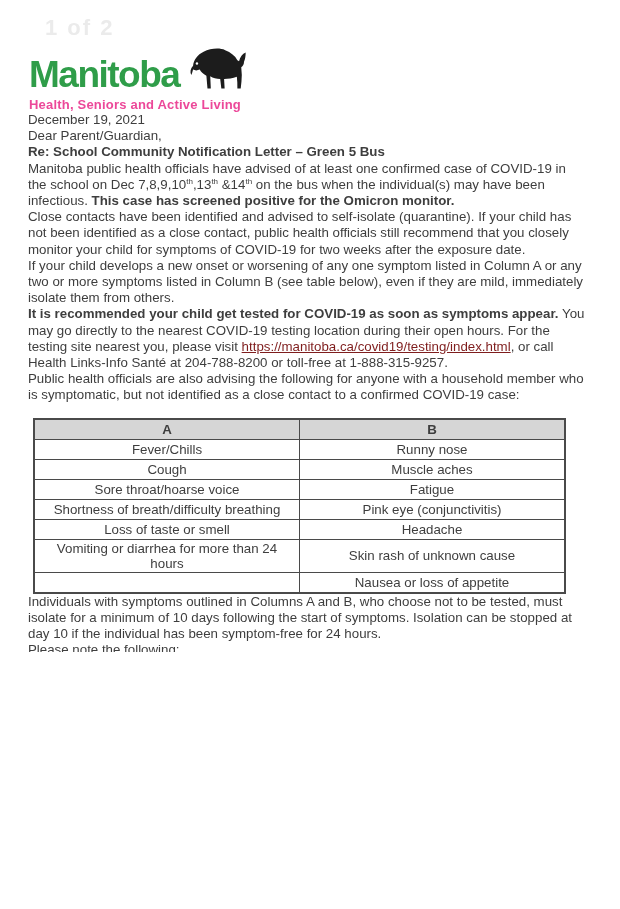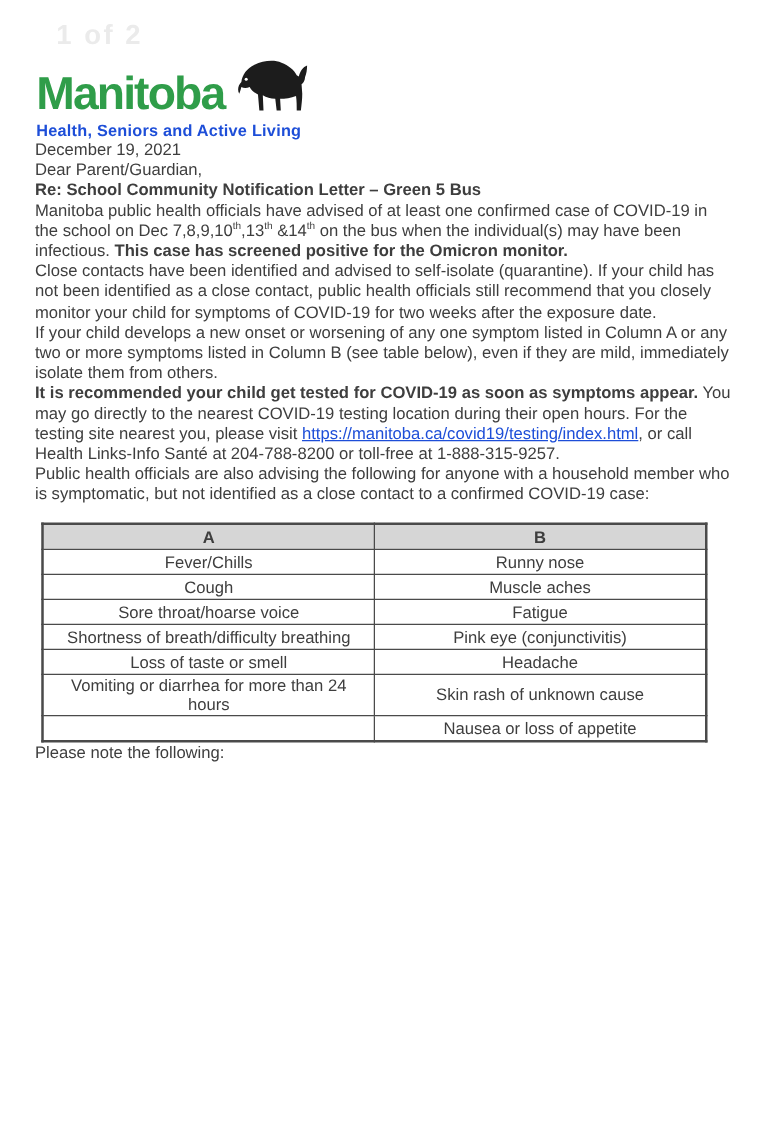--- a/index.html
+++ b/index.html
@@ -17,40 +17,40 @@
     color:#ebebeb;user-select:none;
   }
   .header{padding:46px 0 0 29px;}
   .logo-row{display:flex;align-items:flex-end;}
   .wordmark{
     font-size:37px;font-weight:700;letter-spacing:-1.5px;
     color:#2f9d49;line-height:40px;
   }
   .bison{width:62px;height:46px;margin:0 0 3px 8px;}
   .tagline{
-    font-size:13px;font-weight:700;color:#1d4ed8;
+    font-size:13px;font-weight:700;color:#ec4899;
     letter-spacing:0.2px;margin-top:2px;
   }
   .content{
     margin-left:28px;width:557px;
     font-size:13.3px;line-height:16.2px;color:#3e3e3e;
   }
   .content p,.content .block{margin:0;}
   .date{margin-top:29px;}
   .salutation{margin-top:17px;}
   .subject{margin-top:15px;font-weight:700;}
   .p1{margin-top:12px;}
   .p2{margin-top:13px;}
   .p3{margin-top:14px;}
   .p4{margin-top:14px;}
   .p5{margin-top:9px;}
   .p6{margin-top:27px;}
   strong{font-weight:700;}
   sup{font-size:8px;vertical-align:super;line-height:0;}
-  a.testing-link{color:#1d4ed8;text-decoration:underline;cursor:pointer;}
+  a.testing-link{color:#7f1d1d;text-decoration:underline;cursor:pointer;}
   table.symptoms{
     border-collapse:collapse;
     width:533px;
     margin:14px 0 0 5px;
     font-size:13.3px;color:#3e3e3e;
     border:2px solid #4a4a4a;
   }
   table.symptoms th,table.symptoms td{
     border:1px solid #4a4a4a;
     padding:1px 8px;
@@ -140,17 +140,18 @@
           <td>Skin rash of unknown cause</td>
         </tr>
         <tr>
           <td></td>
           <td>Nausea or loss of appetite</td>
         </tr>
       </tbody>
     </table>
 
     <div class="block p6">
+      <div>Individuals with symptoms outlined in Columns A and B, who choose not to be tested, must isolate for a minimum of 10 days following the start of symptoms. Isolation can be stopped at day 10 if the individual has been symptom-free for 24 hours.</div>
       <div>Please note the following:</div>
     </div>
 
   </div>
 </div>
 
 </body></html>

